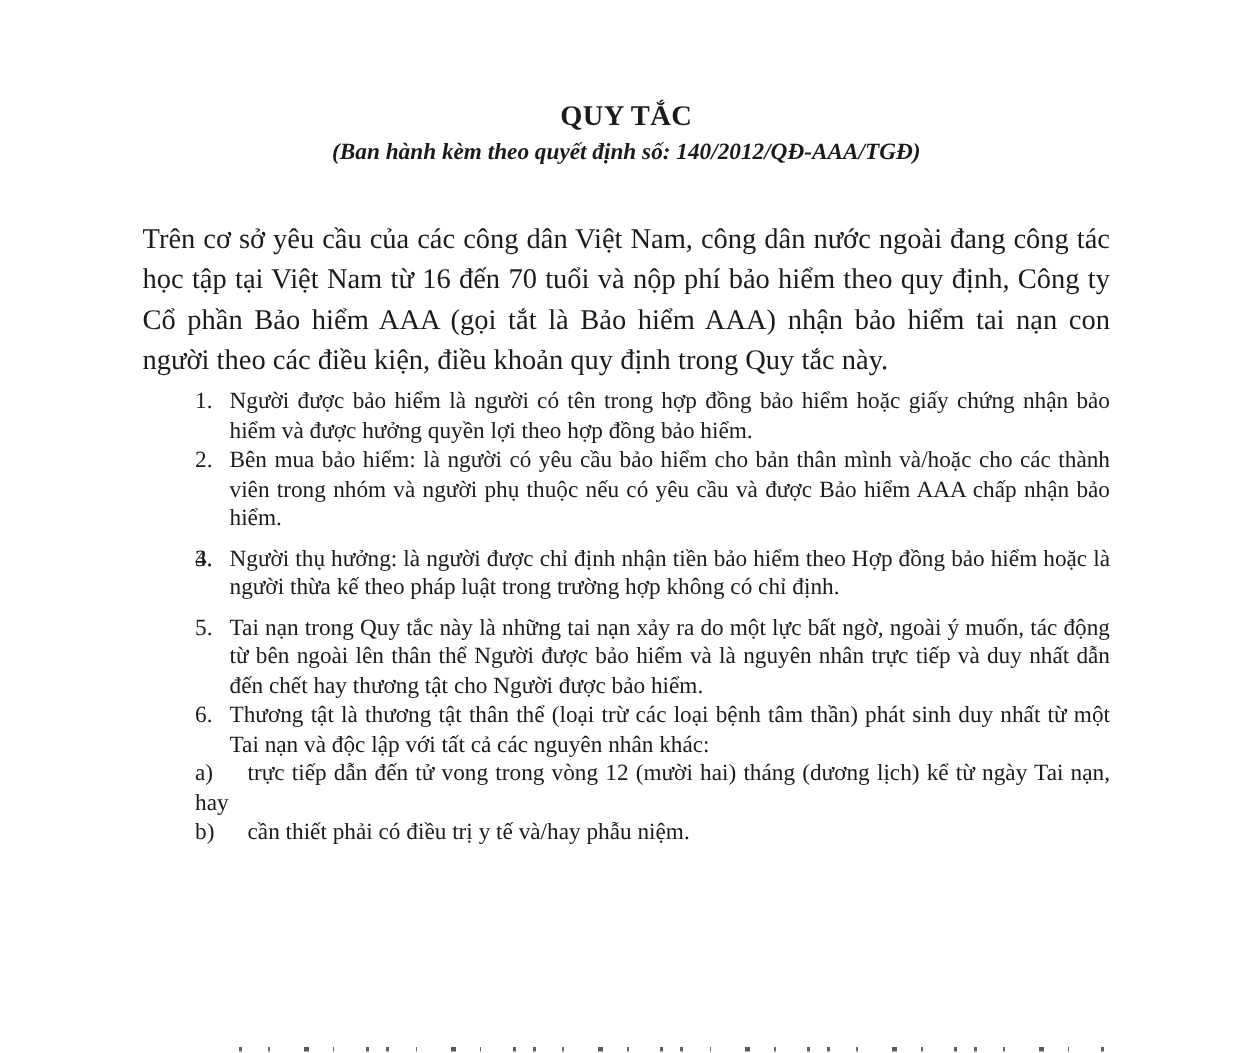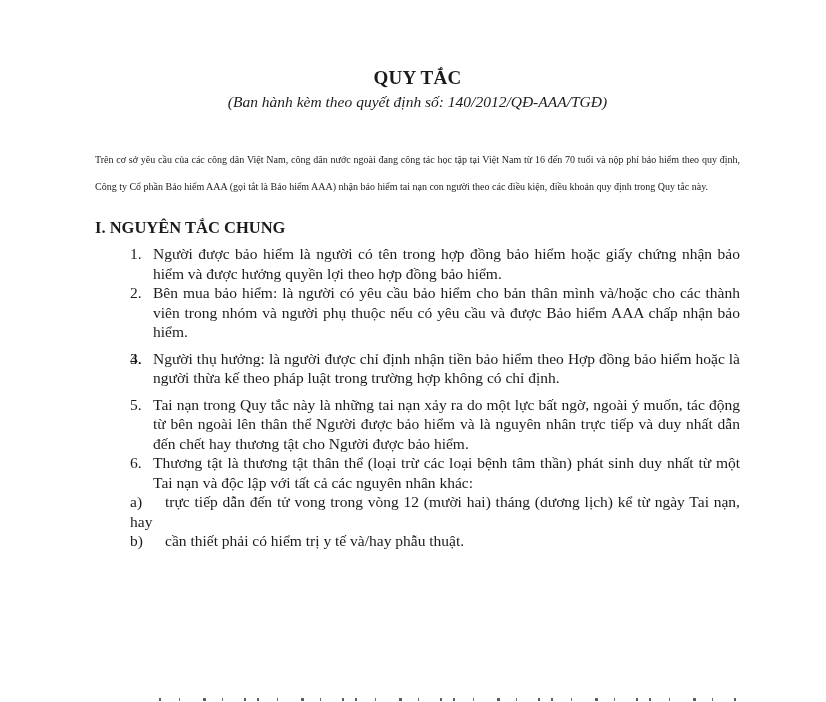--- a/index.html
+++ b/index.html
@@ -3,22 +3,22 @@
 <meta charset="utf-8">
 <style>
   html,body { margin:0; padding:0; }
   body {
     width:826px; height:702px; background:#ffffff; overflow:hidden;
     font-family:"Liberation Serif","DejaVu Serif",serif; color:#1b1b1b;
     position:relative;
   }
   .page { position:absolute; inset:0; padding:66px 86px 0 95px; box-sizing:border-box; }
   .title-line { text-align:center; font-weight:bold; font-size:19px; line-height:24px; letter-spacing:.3px; }
-  .issuance { text-align:center; font-weight:normal; font-style:italic; font-size:15.5px; line-height:23px; }
-  .intro { margin:33px 0 0; font-size:10px; line-height:27px; text-align:justify; }
+  .issuance { text-align:center; font-weight:bold; font-style:italic; font-size:15.5px; line-height:23px; }
+  .intro { margin:33px 0 0; font-size:19px; line-height:27px; text-align:justify; }
   .section-h { margin:16px 0 0; font-size:16.5px; line-height:24px; font-weight:bold; }
   .article-h { margin:2px 0 0; font-size:16px; line-height:24px; font-weight:bold; }
   .lead { margin:2px 0 0; font-size:15.5px; line-height:21px; text-indent:30px; }
   .deflist { margin:4px 0 0 35px; font-size:15.5px; line-height:19.5px; }
   .li { position:relative; padding-left:23px; text-align:justify; }
   .li.sp { margin-top:7px; }
   .num { position:absolute; left:0; top:0; }
   .sub { text-align:justify; }
   .marker { display:inline-block; width:35px; }
   
@@ -36,21 +36,20 @@
 </head>
 <body>
 
 <div class="page">
 
   <div class="title-line">QUY TẮC</div>
   <div class="issuance">(Ban hành kèm theo quyết định số: 140/2012/QĐ-AAA/TGĐ)</div>
 
   <p class="intro">Trên cơ sở yêu cầu của các công dân Việt Nam, công dân nước ngoài đang công tác học tập tại Việt Nam từ 16 đến 70 tuổi và nộp phí bảo hiểm theo quy định, Công ty Cổ phần Bảo hiểm AAA (gọi tắt là Bảo hiểm AAA) nhận bảo hiểm tai nạn con người theo các điều kiện, điều khoản quy định trong Quy tắc này.</p>
 
-  <div class="section-h">I. NGUYÊN TẮC CHUNG</div>
 
   <div class="deflist">
 
     <div class="li">
       <span class="num">1.</span>
       <span>Người được bảo hiểm là người có tên trong hợp đồng bảo hiểm hoặc giấy chứng nhận bảo hiểm và được hưởng quyền lợi theo hợp đồng bảo hiểm.</span>
     </div>
 
     <div class="li">
       <span class="num">2.</span>
@@ -74,19 +73,19 @@
     <div class="li">
       <span class="num">6.</span>
       <span>Thương tật là thương tật thân thể (loại trừ các loại bệnh tâm thần) phát sinh duy nhất từ một Tai nạn và độc lập với tất cả các nguyên nhân khác:</span>
     </div>
 
     <div class="sub">
       <span class="marker">a)</span><span>trực tiếp dẫn đến tử vong trong vòng 12 (mười hai) tháng (dương lịch) kể từ ngày Tai nạn, hay</span>
     </div>
 
     <div class="sub">
-      <span class="marker">b)</span><span>cần thiết phải có hiểm trị y tế và/hay phẫu thuật.</span>
+      <span class="marker">b)</span><span>cần thiết phải có điều trị y tế và/hay phẫu niệm.</span>
     </div>
 
   </div>
 </div>
 
 <div class="cutline"></div>
 
 </body></html>

